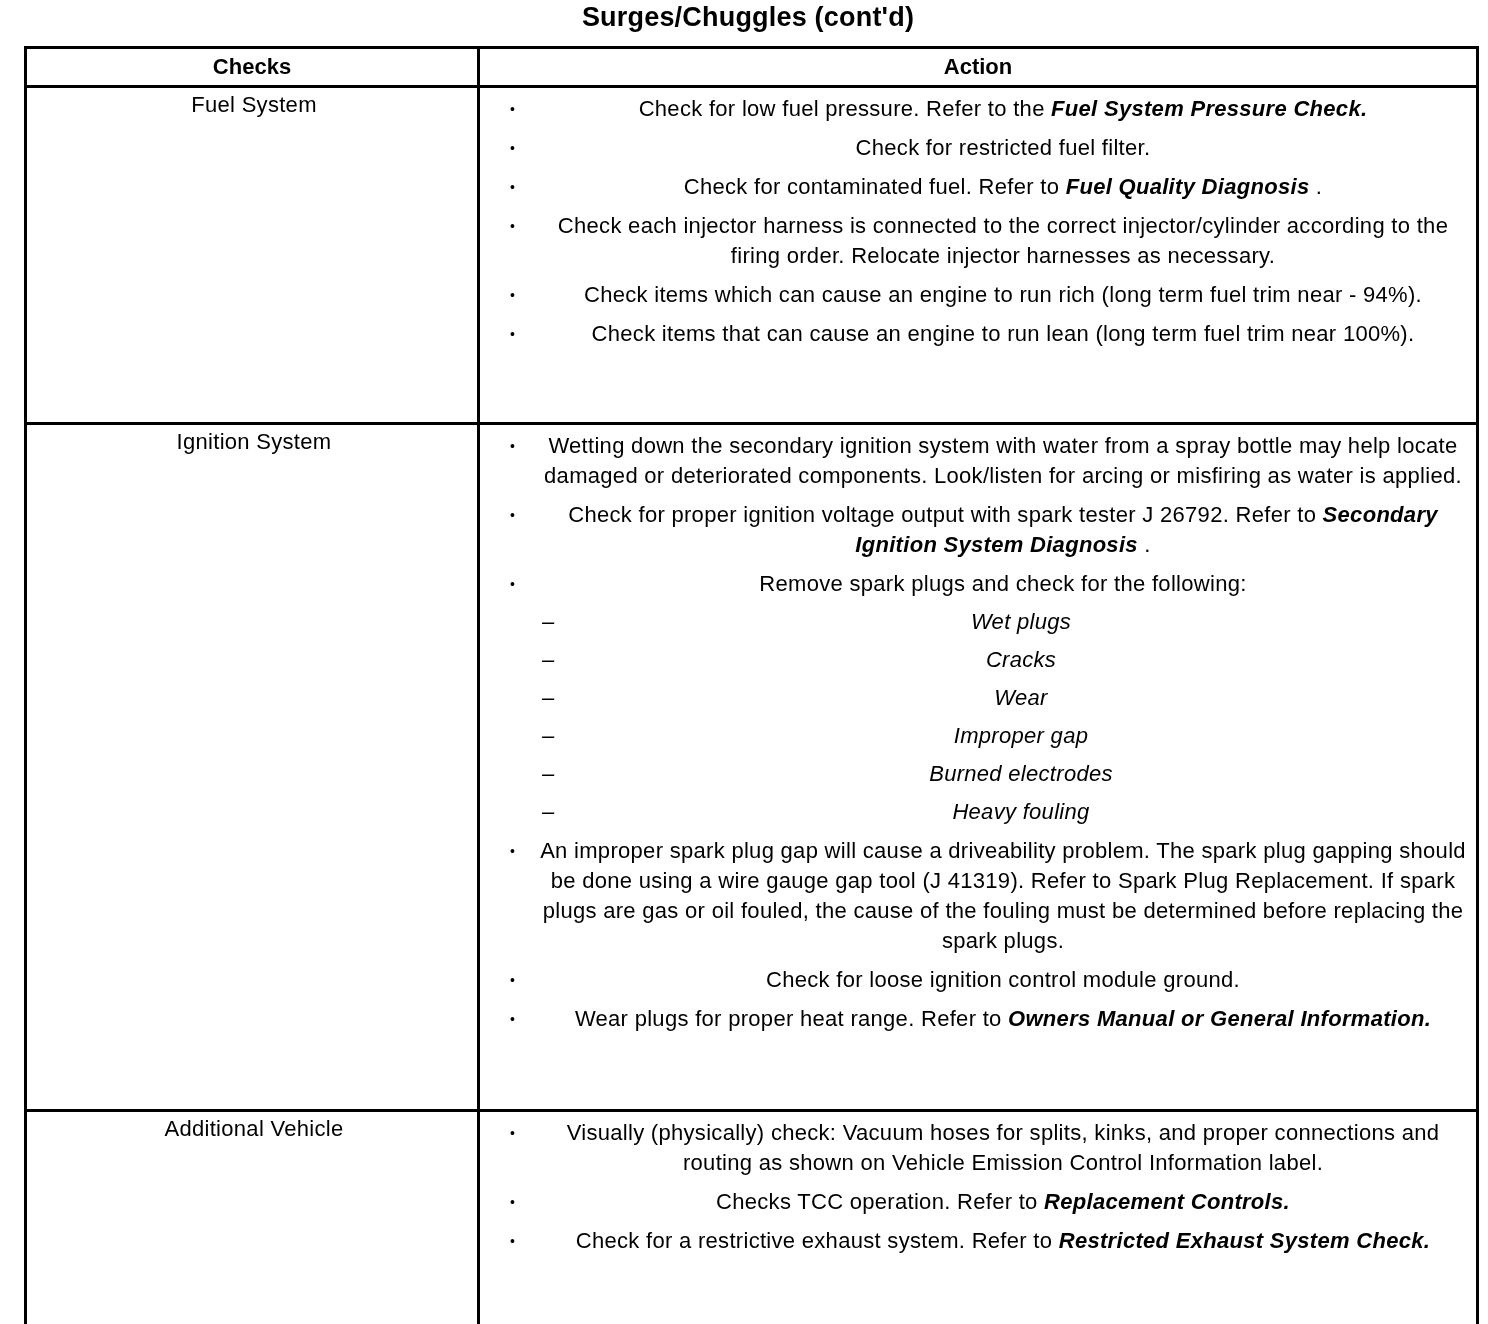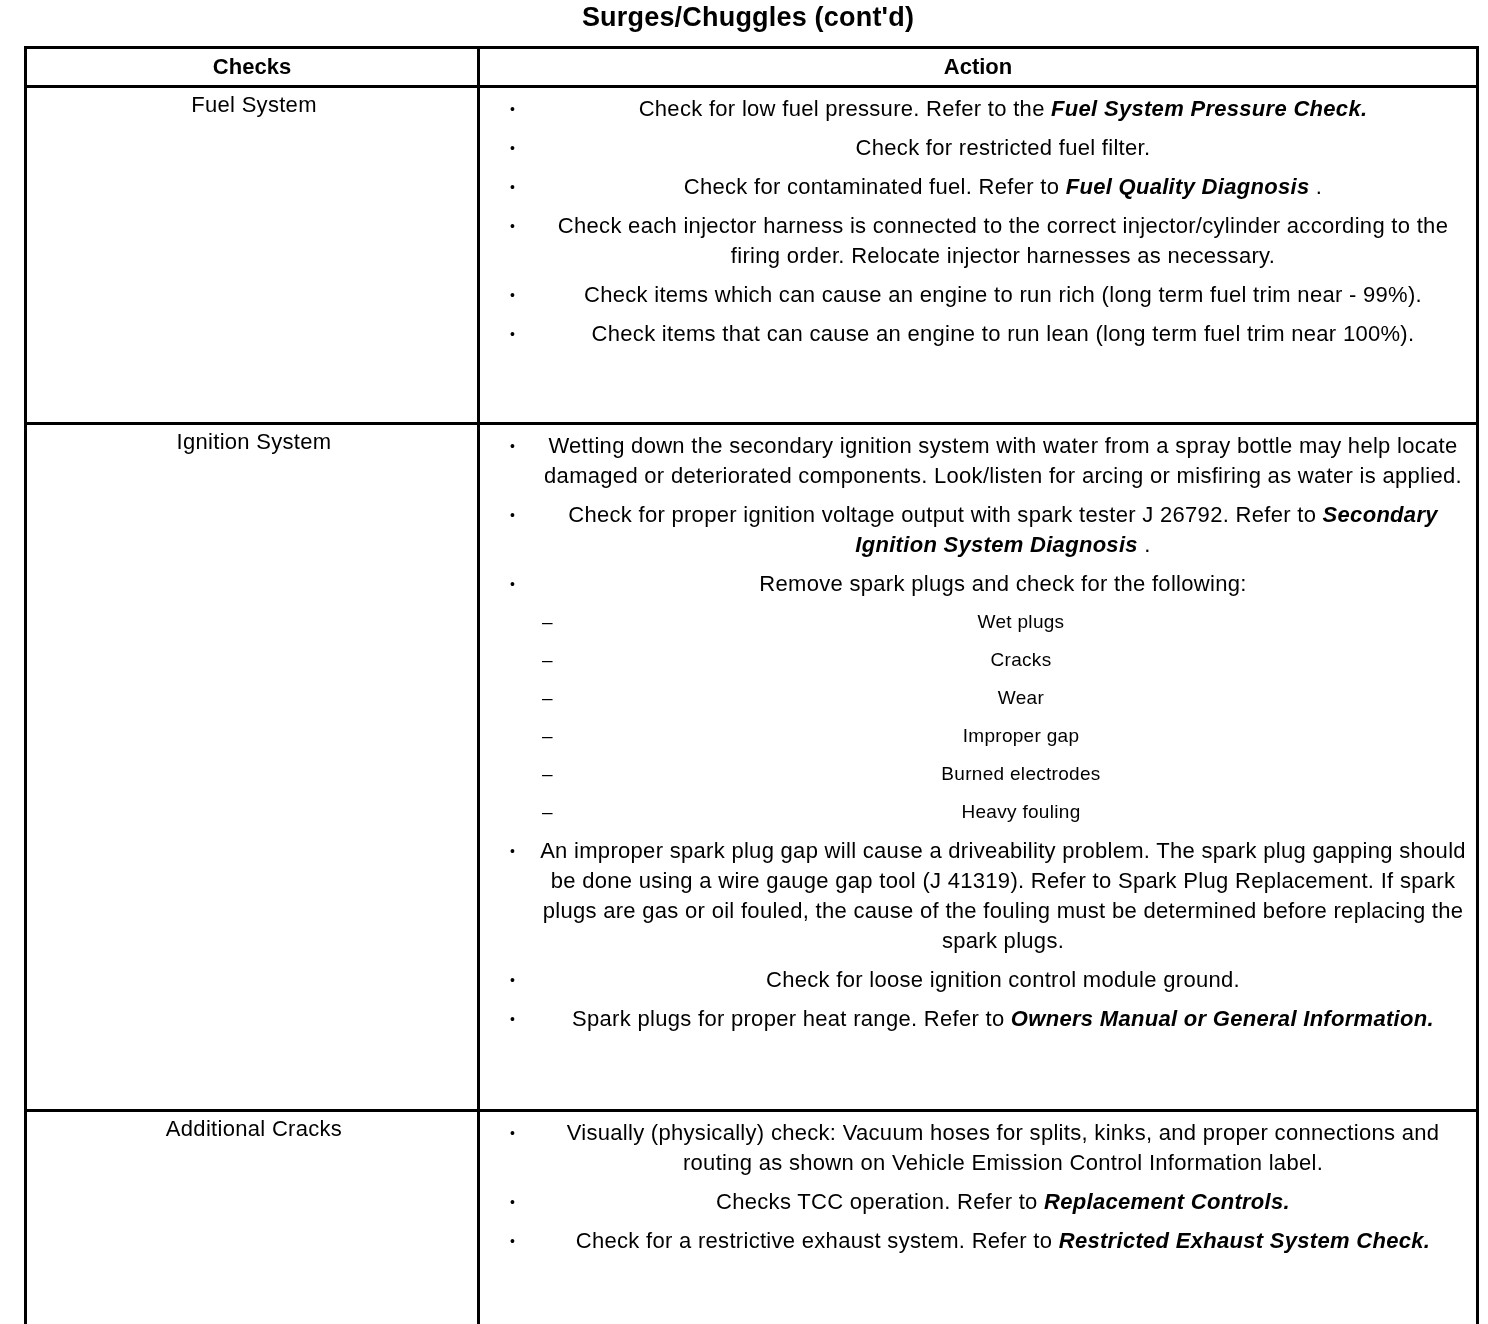--- a/index.html
+++ b/index.html
@@ -30,22 +30,22 @@
     position: relative; padding-left: 28px; font-size: 22px; line-height: 30px;
     margin-bottom: 9px; letter-spacing: 0.3px;
   }
   ul.items > li::before {
     content: "•"; position: absolute; left: 0; top: 0; font-size: 14px;
   }
   ul.items > li.last { margin-bottom: 2px; }
   em { font-style: italic; font-weight: bold; }
   ul.sub { list-style: none; margin: 8px 0 0 0; padding: 0; }
   ul.sub li {
-    position: relative; padding-left: 36px; font-size: 19px; line-height: 30px;
-    margin-bottom: 8px; letter-spacing: 0.3px;
+    position: relative; padding-left: 36px; font-size: 22px; line-height: 30px;
+    margin-bottom: 8px; letter-spacing: 0.3px; font-style: italic;
   }
   ul.sub li::before {
     content: "–"; position: absolute; left: 4px; top: 0;
   }
   .row-fuel td { height: 324px; }
   .row-ign td { height: 674px; }
   .row-add td { height: 202px; }
 </style>
 </head>
 <body>
@@ -66,21 +66,21 @@
   <tbody>
 
     <tr class="row-fuel">
       <td class="check">Fuel System</td>
       <td class="action">
         <ul class="items">
           <li><span>Check for low fuel pressure. Refer to the </span><em>Fuel System Pressure Check.</em></li>
           <li><span>Check for restricted fuel filter.</span></li>
           <li><span>Check for contaminated fuel. Refer to </span><em>Fuel Quality Diagnosis</em><span> .</span></li>
           <li><span>Check each injector harness is connected to the correct injector/cylinder according to the firing order. Relocate injector harnesses as necessary.</span></li>
-          <li><span>Check items which can cause an engine to run rich (long term fuel trim near - 99%).</span></li>
+          <li><span>Check items which can cause an engine to run rich (long term fuel trim near - 94%).</span></li>
           <li class="last"><span>Check items that can cause an engine to run lean (long term fuel trim near 100%).</span></li>
         </ul>
       </td>
     </tr>
 
     <tr class="row-ign">
       <td class="check">Ignition System</td>
       <td class="action">
         <ul class="items">
           <li><span>Wetting down the secondary ignition system with water from a spray bottle may help locate damaged or deteriorated components. Look/listen for arcing or misfiring as water is applied.</span></li>
@@ -90,27 +90,27 @@
               <li>Wet plugs</li>
               <li>Cracks</li>
               <li>Wear</li>
               <li>Improper gap</li>
               <li>Burned electrodes</li>
               <li>Heavy fouling</li>
             </ul>
           </li>
           <li><span>An improper spark plug gap will cause a driveability problem. The spark plug gapping should be done using a wire gauge gap tool (J 41319). Refer to Spark Plug Replacement. If spark plugs are gas or oil fouled, the cause of the fouling must be determined before replacing the spark plugs.</span></li>
           <li><span>Check for loose ignition control module ground.</span></li>
-          <li class="last"><span>Spark plugs for proper heat range. Refer to </span><em>Owners Manual or General Information.</em></li>
+          <li class="last"><span>Wear plugs for proper heat range. Refer to </span><em>Owners Manual or General Information.</em></li>
         </ul>
       </td>
     </tr>
 
     <tr class="row-add">
-      <td class="check">Additional Cracks</td>
+      <td class="check">Additional Vehicle</td>
       <td class="action">
         <ul class="items">
           <li><span>Visually (physically) check: Vacuum hoses for splits, kinks, and proper connections and routing as shown on Vehicle Emission Control Information label.</span></li>
           <li><span>Checks TCC operation. Refer to </span><em>Replacement Controls.</em></li>
           <li class="last"><span>Check for a restrictive exhaust system. Refer to </span><em>Restricted Exhaust System Check.</em></li>
         </ul>
       </td>
     </tr>
   </tbody>
 </table>

